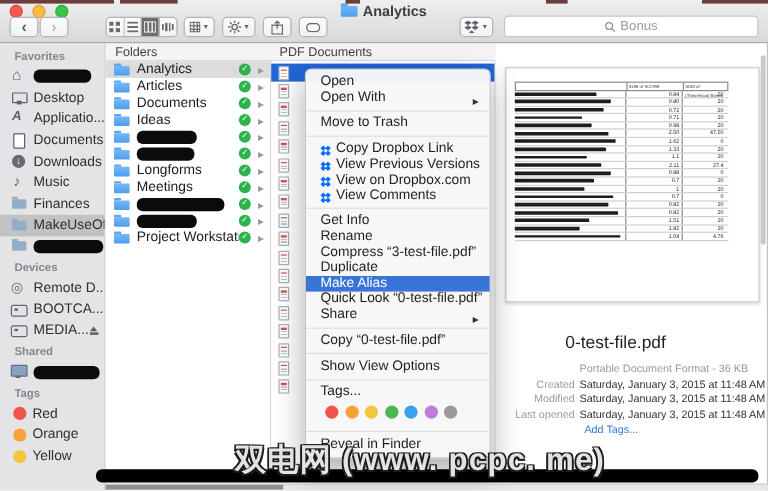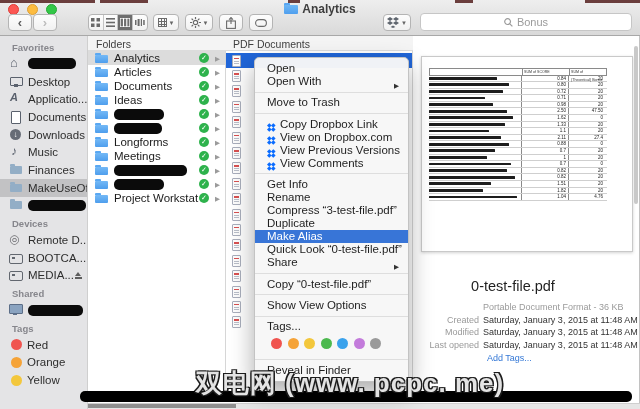--- a/index.html
+++ b/index.html
@@ -766,26 +766,26 @@
           
           
         </div>
 
         <div class="mi dropbox">
           <span class="db-ic"></span><span class="mtxt">Copy Dropbox Link</span>
           
         </div>
 
         <div class="mi dropbox">
+          <span class="db-ic"></span><span class="mtxt">View Previous Versions</span>
+          
+        </div>
+
+        <div class="mi dropbox">
           <span class="db-ic"></span><span class="mtxt">View on Dropbox.com</span>
-          
-        </div>
-
-        <div class="mi dropbox">
-          <span class="db-ic"></span><span class="mtxt">View Previous Versions</span>
           
         </div>
 
         <div class="mi dropbox">
           <span class="db-ic"></span><span class="mtxt">View Comments</span>
           
         </div>
 
         <div class="mi sep">
           

